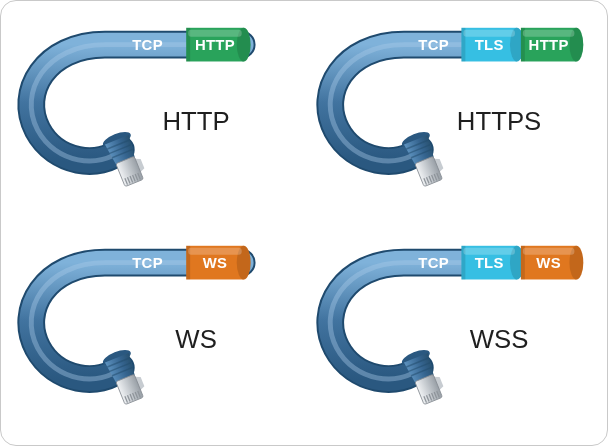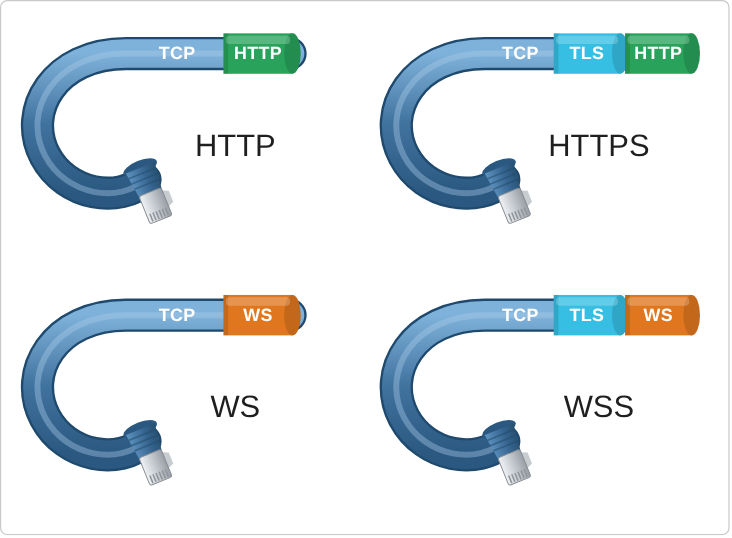--- a/index.html
+++ b/index.html
@@ -1,18 +1,18 @@
 <!DOCTYPE html>
 <html><head>
 <meta charset="utf-8">
 <style>
   html,body{margin:0;padding:0;background:#ffffff;font-family:"Liberation Sans",sans-serif;}
   .frame{
     width:608px;height:446px;box-sizing:border-box;
-    border:1px solid #c9c9c9;border-radius:6px;background:#ffffff;
+    border:1px solid #c9c9c9;border-radius:16px;background:#ffffff;
     display:grid;grid-template-columns:1fr 1fr;grid-template-rows:1fr 1fr;
     padding:4px;margin:0;
   }
   .cell{display:flex;align-items:center;justify-content:center;overflow:hidden;}
   svg.diagram{width:100%;height:100%;}
   text{text-anchor:middle;}
   .seg-label{font-size:15px;font-weight:bold;fill:#ffffff;letter-spacing:.3px;}
   .caption{font-size:26px;}
 </style>
 </head>

